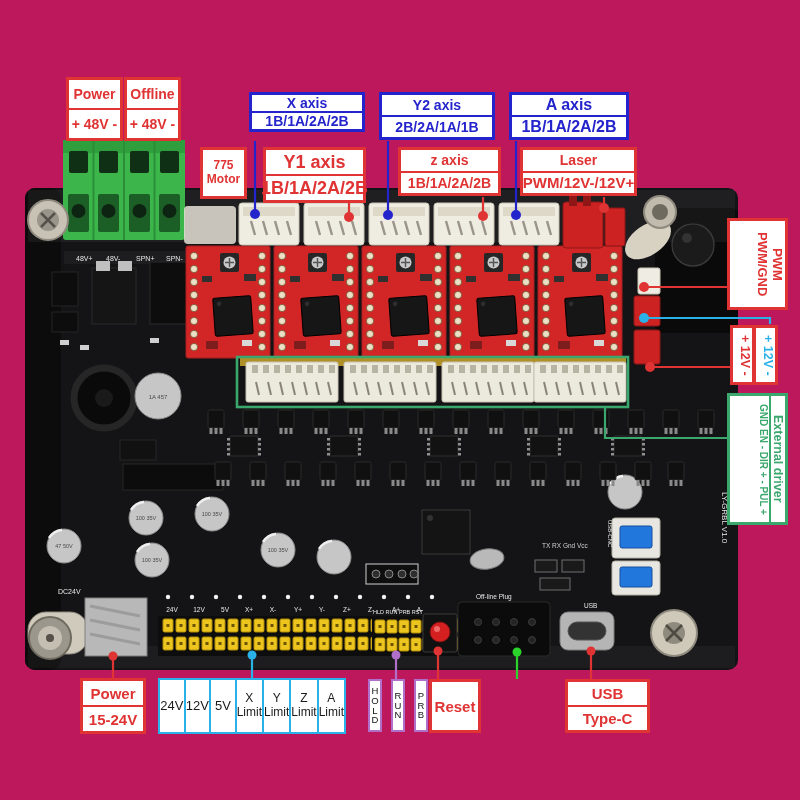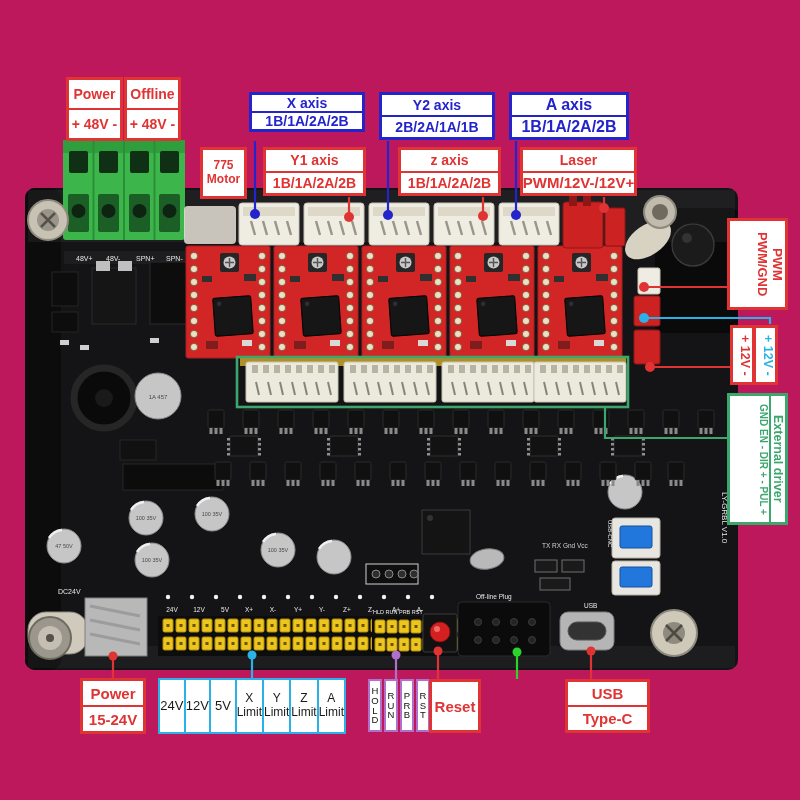--- a/index.html
+++ b/index.html
@@ -19,21 +19,21 @@
           writing-mode:vertical-rl;box-sizing:border-box;font-weight:bold;}
   .vlabel .vrow{height:100%;display:flex;align-items:center;justify-content:center;box-sizing:border-box;}
   .vlabel .vrow.vdiv{border-right:2.5px solid currentColor;}
   .rails{position:absolute;z-index:5;left:158px;top:678px;width:188px;height:56px;
          border:2.5px solid #2ab2e8;background:#fff;display:flex;box-sizing:border-box;
          color:#1a1a1a;font-weight:normal;}
   .rcell{flex:1;display:flex;flex-direction:column;align-items:center;justify-content:center;
          font-size:13px;line-height:1.15;}
   .rcell + .rcell{border-left:2.5px solid #2ab2e8;}
   .rcell .sm{font-size:12px;}
-  .jog{position:absolute;z-index:5;left:368px;top:679px;display:flex;gap:2px;}
+  .jog{position:absolute;z-index:5;left:368px;top:679px;display:flex;gap:9px;}
   .jogcell{width:14px;height:53px;border:2.5px solid #b06fc8;background:#fff;color:#111;
            font-size:9.5px;line-height:1.05;word-break:break-all;display:flex;align-items:center;
            justify-content:center;text-align:center;box-sizing:border-box;}
 </style>
 </head>
 <body>
 
 <div class="canvas">
 
   <svg id="board-svg" width="800" height="800" viewBox="0 0 800 800">
@@ -515,21 +515,21 @@
     <div class="row div">1B/1A/2A/2B</div>
   </div>
   <div class="label blue" style="left:379px;top:92px;width:116px;height:48px;font-size:14px">
     <div class="row">Y2 axis</div>
     <div class="row div">2B/2A/1A/1B</div>
   </div>
   <div class="label blue" style="left:509px;top:92px;width:120px;height:48px;font-size:16px">
     <div class="row">A axis</div>
     <div class="row div">1B/1A/2A/2B</div>
   </div>
-  <div class="label red" style="left:263px;top:147px;width:103px;height:49px;font-size:14px">
+  <div class="label red" style="left:263px;top:147px;width:103px;height:56px;font-size:18px">
     <div class="row">Y1 axis</div>
     <div class="row div">1B/1A/2A/2B</div>
   </div>
   <div class="label red" style="left:398px;top:147px;width:103px;height:49px;font-size:14px">
     <div class="row">z axis</div>
     <div class="row div">1B/1A/2A/2B</div>
   </div>
   <div class="label red" style="left:520px;top:147px;width:117px;height:49px;font-size:14px">
     <div class="row">Laser</div>
     <div class="row div" style="font-size:15px">PWM/12V-/12V+</div>

